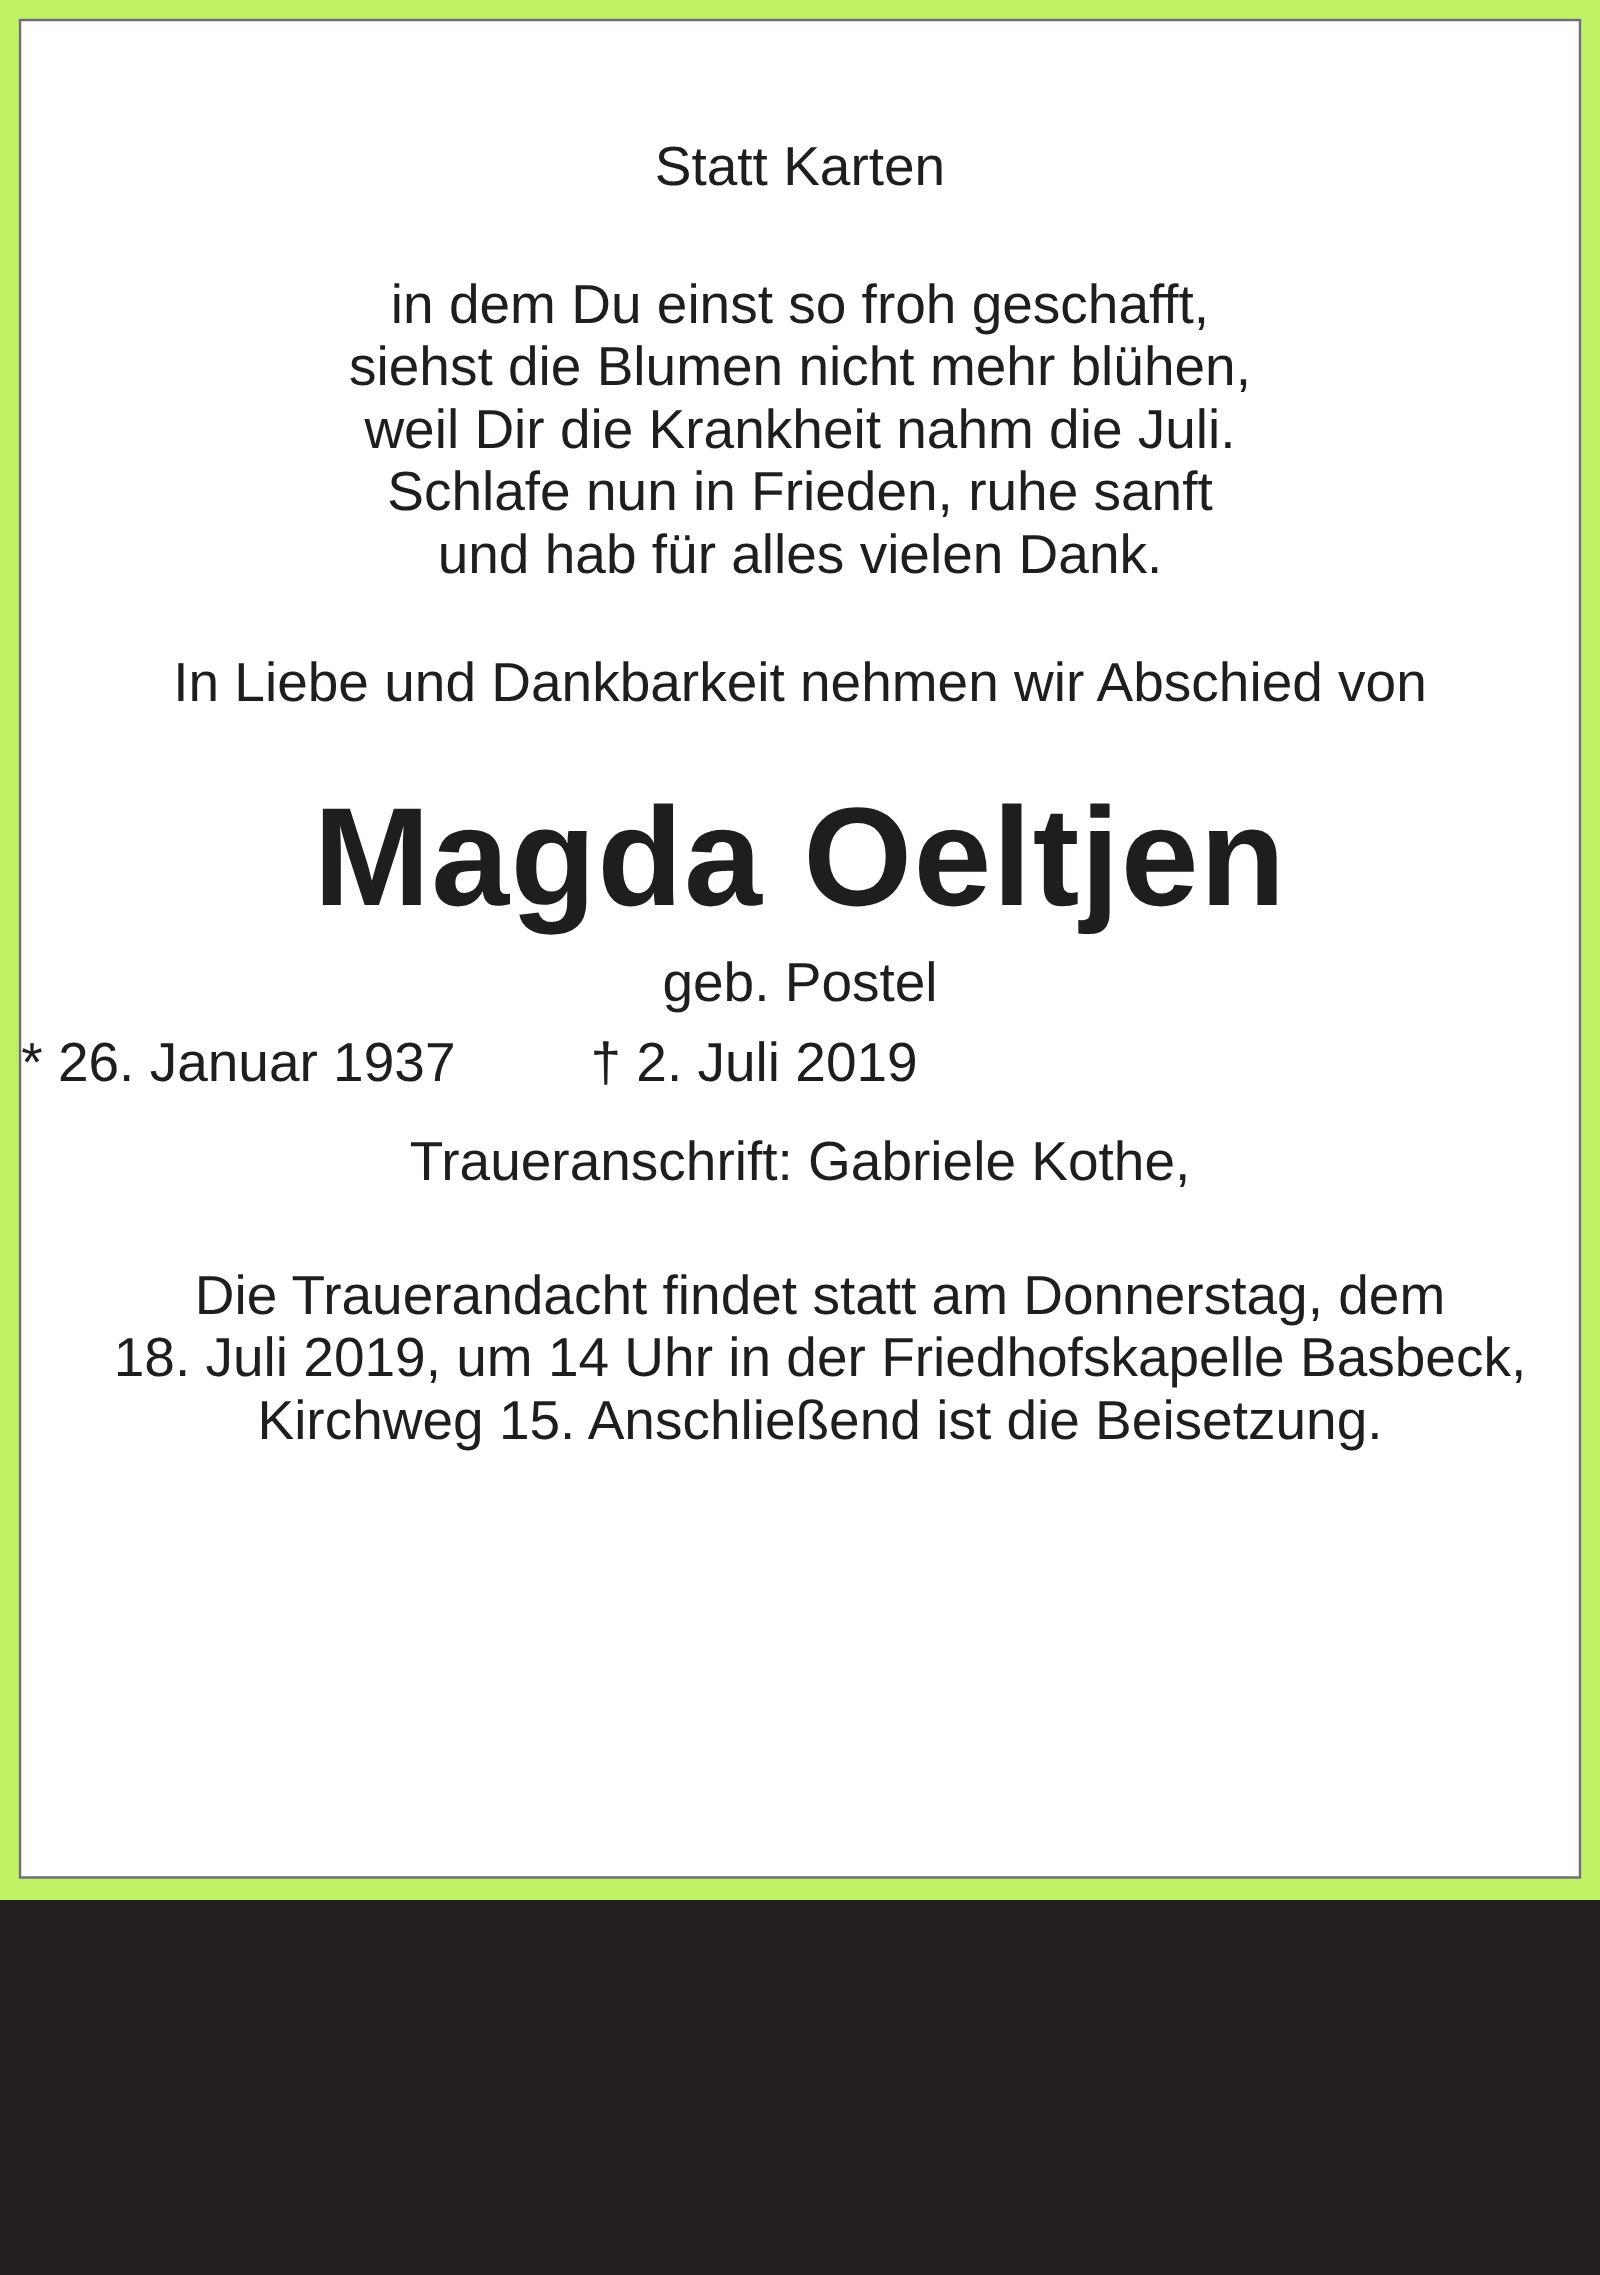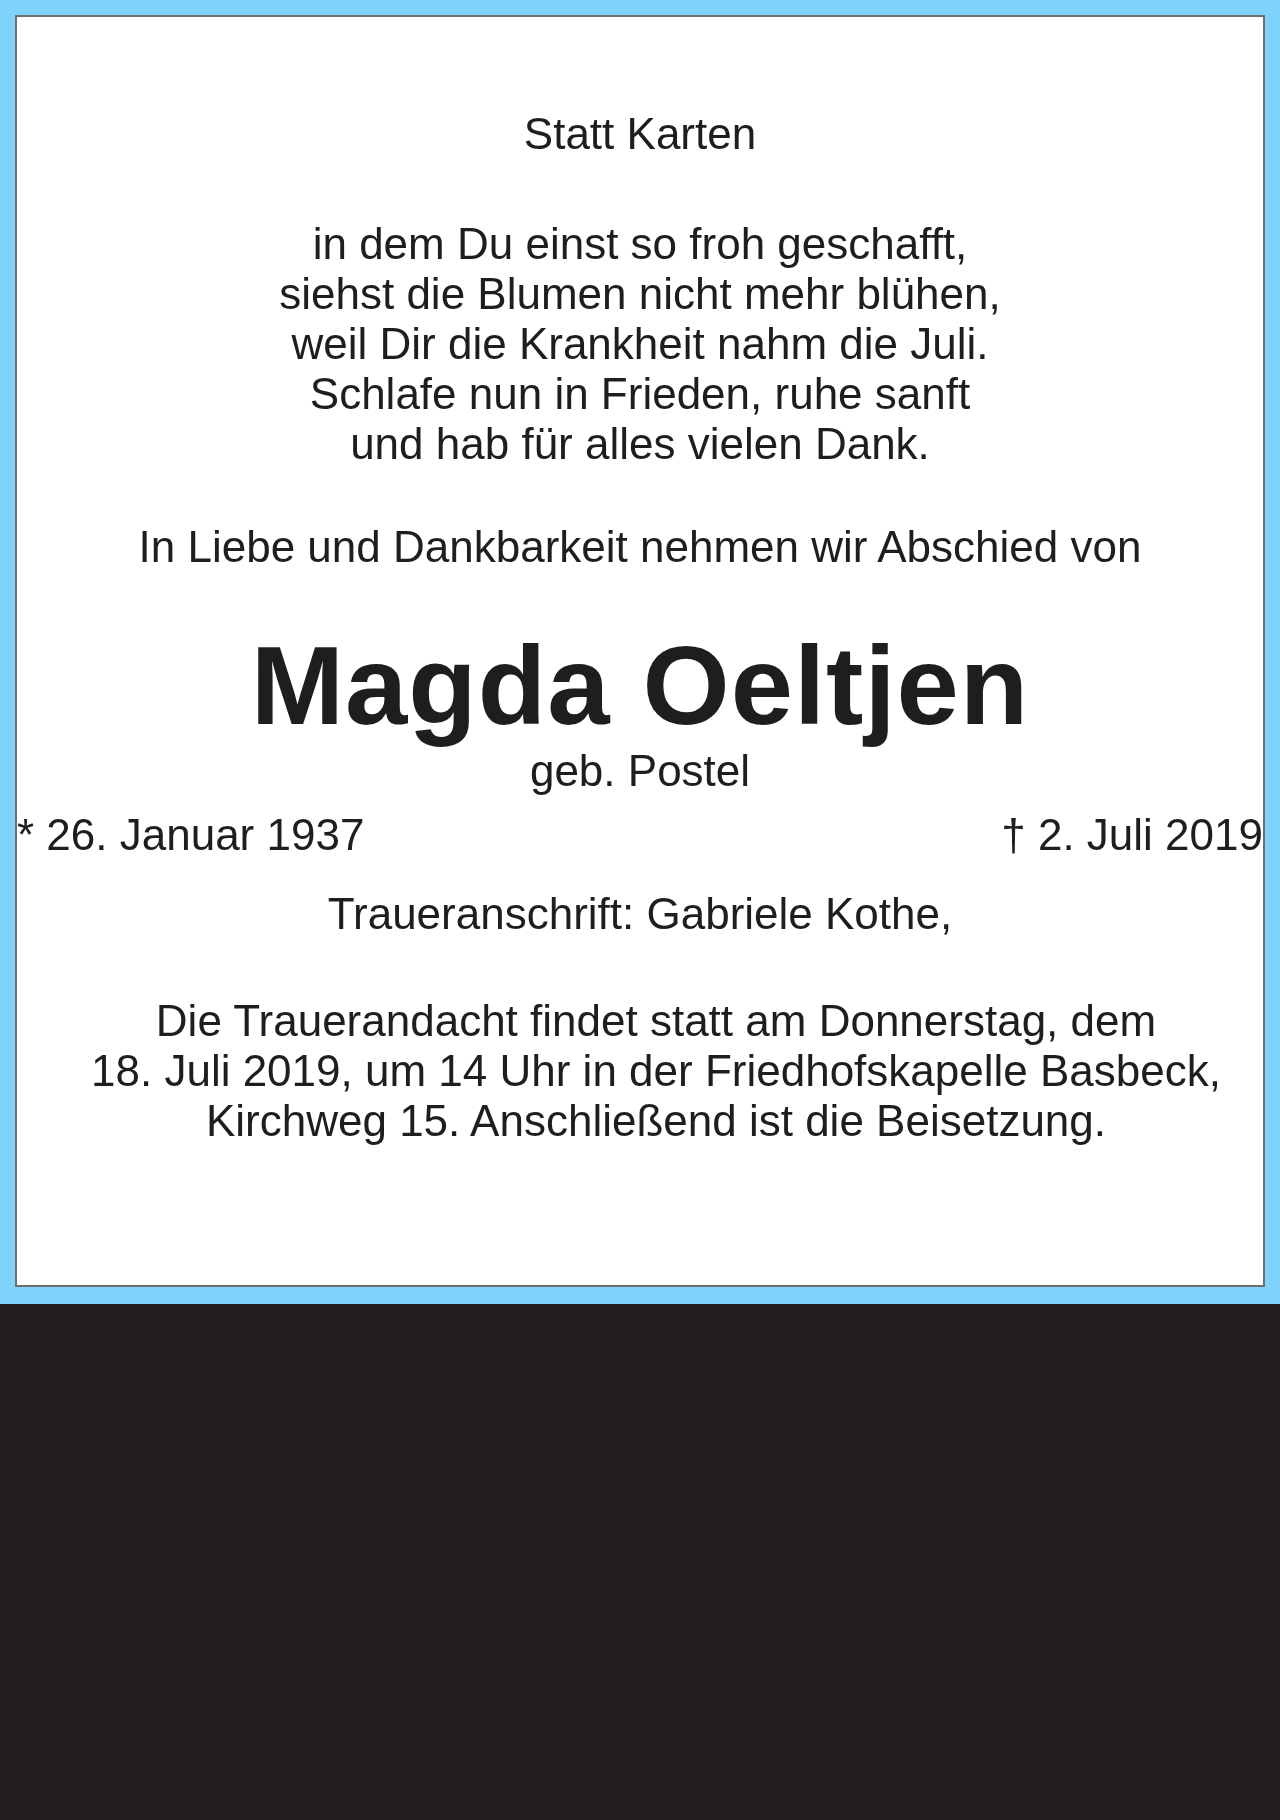--- a/index.html
+++ b/index.html
@@ -5,22 +5,22 @@
   html, body {
     margin: 0;
     padding: 0;
     width: 1280px;
     height: 1820px;
     background: #231f20;
   }
   .frame {
     position: relative;
     width: 1280px;
-    height: 1304px;
-    background: #7dd3fc;
+    height: 1520px;
+    background: #bef264;
     overflow: hidden;
   }
   .card {
     position: absolute;
     top: 15px;
     left: 15px;
     right: 15px;
     bottom: 17px;
     background: #ffffff;
     border: 2px solid #6f6f6f;
@@ -40,26 +40,26 @@
   .intro { margin-top: 53px; }
 
   .deceased-name {
     margin-top: 54px;
     font-size: 112px;
     line-height: 120px;
     font-weight: bold;
     letter-spacing: 1px;
   }
 
-  .maiden { }
+  .maiden { margin-top: 16px; }
 
   .dates {
     margin-top: 14px;
     display: flex;
-    justify-content: space-between;
+    justify-content: flex-start;
     column-gap: 108px;
   }
 
   .mourners {
     margin-top: 62px;
     font-weight: bold;
     line-height: 60px;
   }
 
   .address { margin-top: 29px; }

